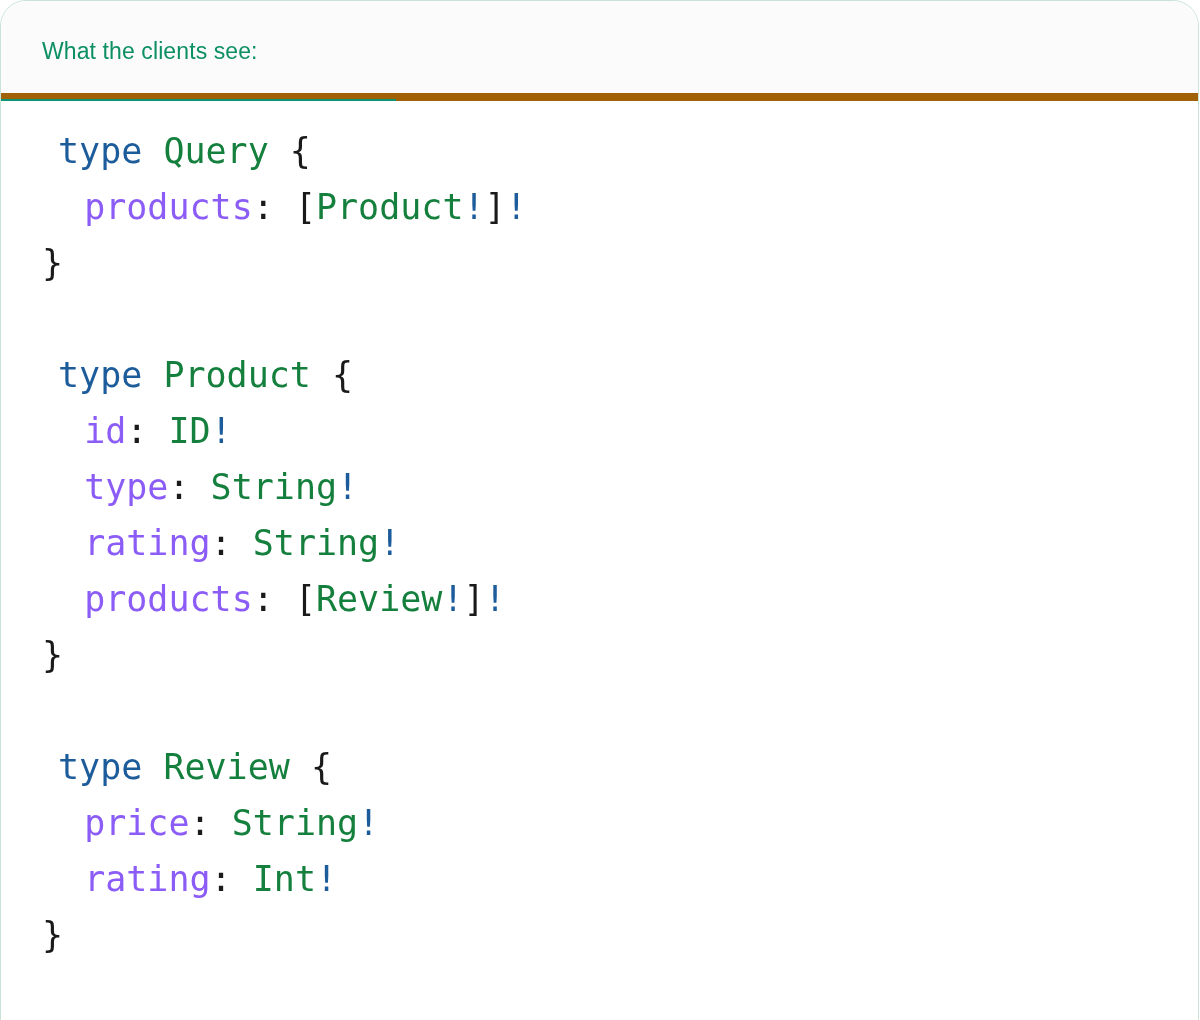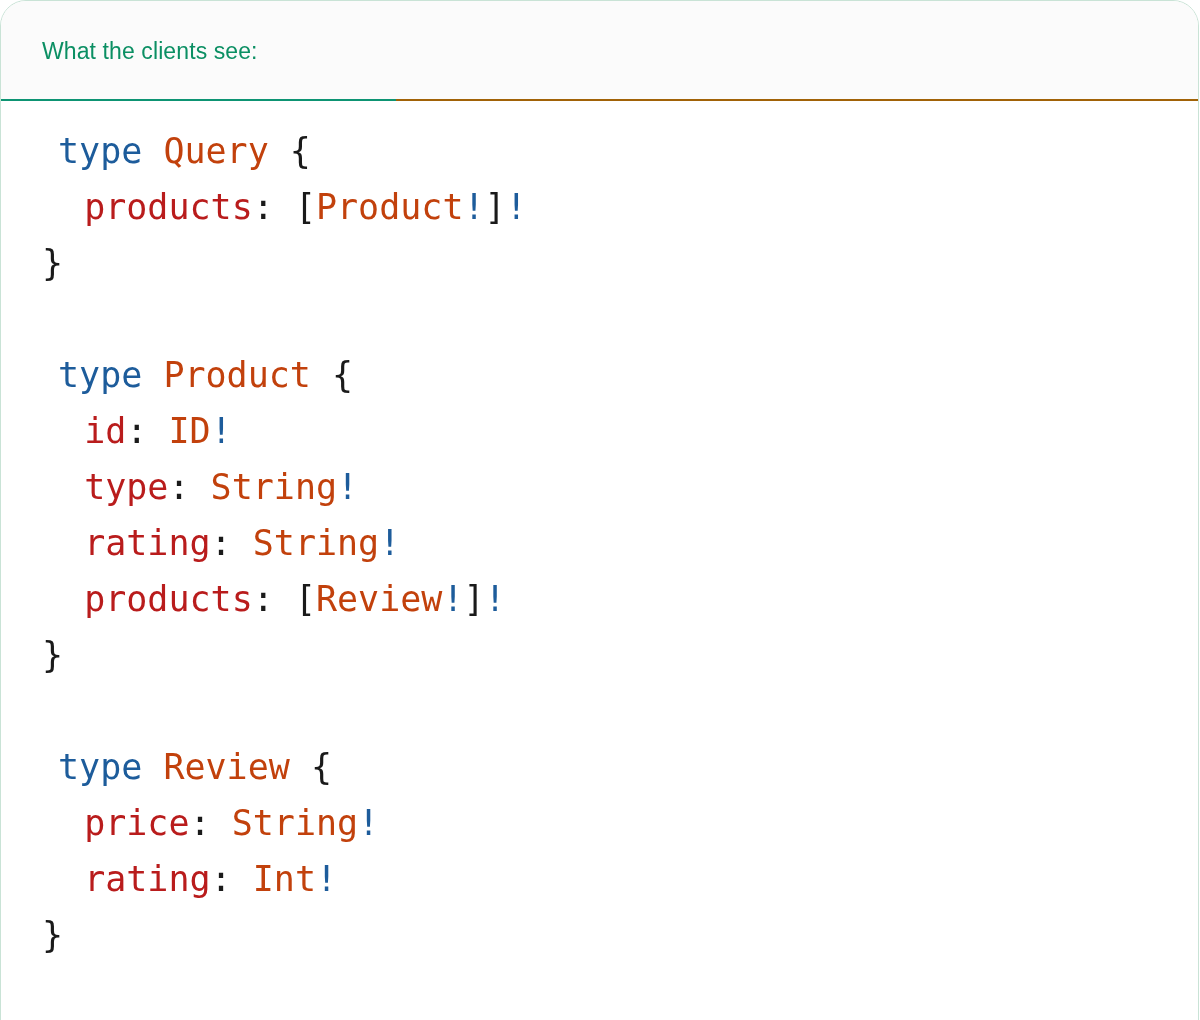--- a/index.html
+++ b/index.html
@@ -26,21 +26,21 @@
     border: 1px solid #c9e3d6;
     border-radius: 26px;
     overflow: hidden;
   }
 
   
   .tabbar {
     position: relative;
     height: 100px;
     background: #fbfbfb;
-    border-bottom: 2px solid #a16207;
+    border-bottom: 8px solid #a16207;
     box-sizing: border-box;
   }
   .tab {
     position: absolute;
     left: 0;
     top: 0;
     width: 395px;
     height: 100px;
     display: flex;
     align-items: center;
@@ -76,24 +76,24 @@
     margin: 0;
     padding: 0 0 0 41px;
     font-family: "DejaVu Sans Mono", monospace;
     font-size: 35px;
     line-height: 56px;
     color: #1a1a1a;
     white-space: pre;
     tab-size: 2;
   }
   .k-keyword  { color: #1d5c9b; margin-left: 16px; }   
-  .k-type     { color: #c2410c; }   
+  .k-type     { color: #15803d; }   
   .k-bang     { color: #1d5c9b; }   
   .k-punct    { color: #1a1a1a; }   
-  .k-field    { color: #b91c1c; }   
+  .k-field    { color: #8b5cf6; }   
 </style>
 </head>
 <body>
 
 <div class="card">
 
   <div class="tabbar">
     <div class="tab">
       <span class="tab-label">What the clients see:</span>
       <span class="tab-underline"></span>

